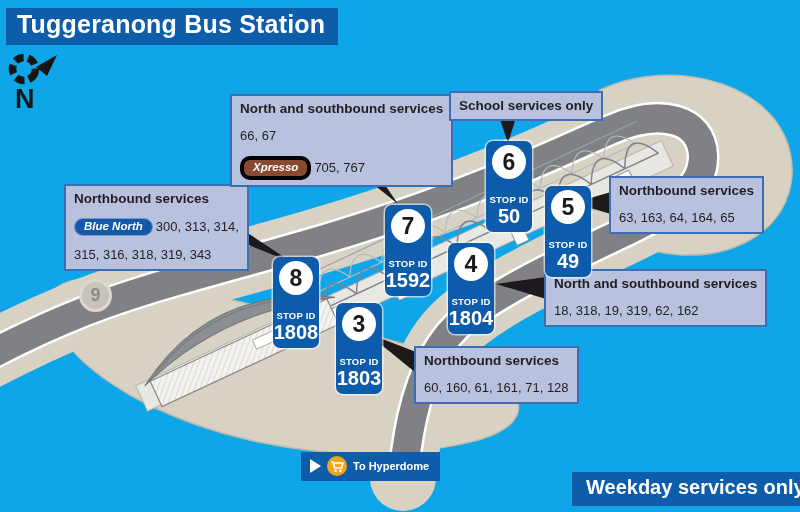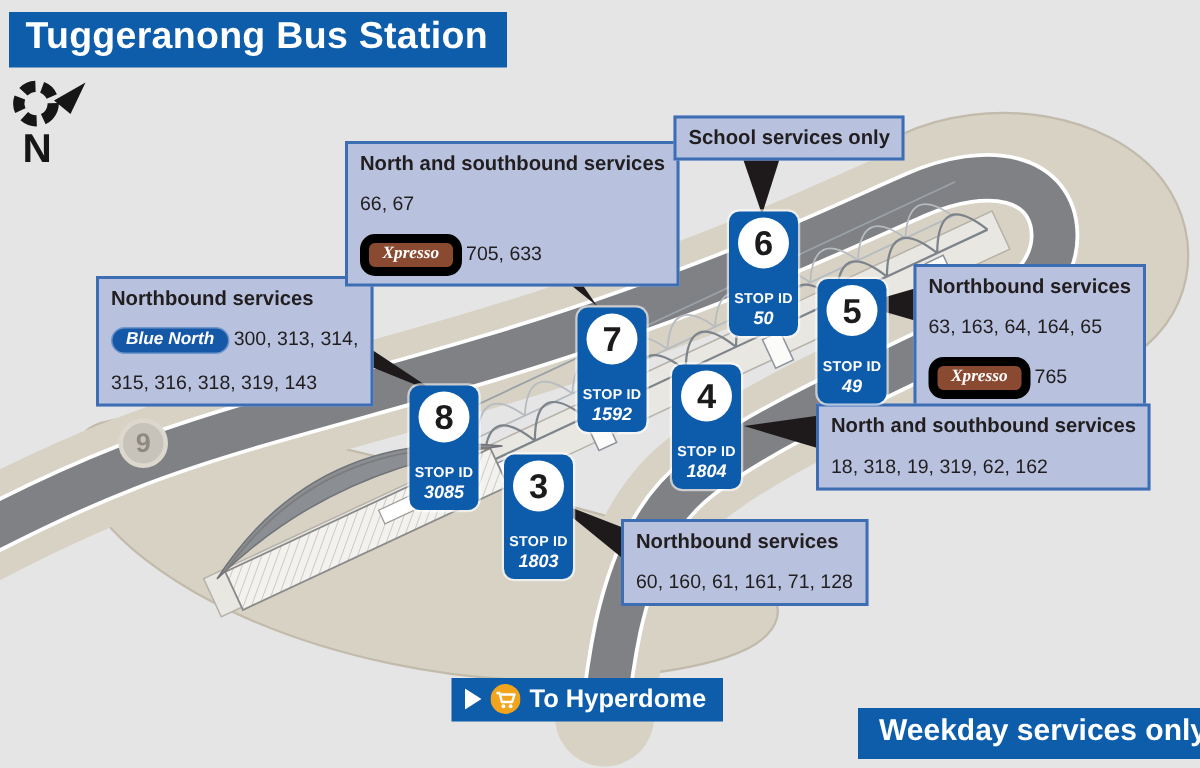--- a/index.html
+++ b/index.html
@@ -1,17 +1,17 @@
 <!DOCTYPE html>
 <html><head>
 <meta charset="utf-8">
 <style>
   html,body{margin:0;padding:0;background:#ffffff;}
   #stage{
-    position:relative;width:800px;height:512px;background:#e5e5e5;overflow:hidden;
+    position:relative;width:800px;height:512px;background:#0ea5e9;overflow:hidden;
     font-family:"Liberation Sans",sans-serif;color:#221e1f;
   }
   #mapsvg{position:absolute;left:0;top:0;}
 
   
   .title-bar{
     position:absolute;left:6px;top:8px;background:#0d5dab;color:#fff;
     font-size:25px;font-weight:bold;padding:2px 13px 6px 11px;letter-spacing:.2px;white-space:nowrap;
   }
 
@@ -22,47 +22,47 @@
   .callout{
     position:absolute;background:#b8c2df;border:2px solid #3d6eb4;
     padding:4px 8px 5px;font-size:13px;line-height:1.28;white-space:nowrap;
   }
   .co-head{font-weight:bold;font-size:13.5px;}
   .co-line{margin-top:11px;}
   .badge{
     display:inline-block;border-radius:10px;padding:0 9px 1px;margin-right:3px;
     font-style:italic;font-weight:bold;color:#fff;font-size:11.5px;line-height:15px;vertical-align:1px;
   }
-  .badge-xpresso{background:#8a4a31;border:6px solid #000000;font-family:Liberation Serif, serif;}
+  .badge-xpresso{background:#8a4a31;border:4px solid #000000;}
   .badge-bluerapid{background:#1658a8;border:1px solid #6f97cc;}
 
   
   .stop{
     position:absolute;width:46px;background:#0d5bab;border-radius:7px;text-align:center;
     padding:4px 0 5px;box-shadow:0 0 0 1.5px rgba(255,255,255,.6);
   }
   .stop-circle{
     width:34px;height:34px;border-radius:50%;background:#fff;color:#1c1a1b;
     font-weight:bold;font-size:23px;line-height:34px;margin:0 auto;
   }
   .stop-label{color:#fff;font-size:9.5px;font-weight:bold;margin-top:15px;letter-spacing:.2px;}
-  .stop-num{color:#fff;font-size:12px;font-weight:bold;line-height:1.05;margin-top:1px;font-style:italic;}
+  .stop-num{color:#fff;font-size:20px;font-weight:bold;line-height:1.05;margin-top:1px;}
 
   
   .roundel{
     position:absolute;left:79px;top:279px;width:33px;height:33px;box-sizing:border-box;
     border-radius:50%;background:#c8c3ba;border:3px solid #ddd8cd;color:#8f8a81;
     font-weight:bold;font-size:18px;line-height:27px;text-align:center;
   }
 
   
   .hyperdome{
     position:absolute;left:301px;top:452px;background:#0d5dab;color:#fff;
     display:flex;align-items:center;gap:6px;padding:4px 11px 5px 9px;
-    font-size:17px;font-weight:bold;white-space:nowrap;
+    font-size:11px;font-weight:bold;white-space:nowrap;
   }
   .weekday{
     position:absolute;left:572px;top:472px;background:#0d5dab;color:#fff;
     font-size:20px;font-weight:bold;padding:4px 14px 7px;white-space:nowrap;
   }
 </style>
 </head>
 <body>
 
 <div id="stage">
@@ -133,37 +133,36 @@
 
   <div class="title-bar">Tuggeranong Bus Station</div>
 
   <div class="compass-n">N</div>
 
   <div class="roundel">9</div>
 
   <div class="callout" style="left:64px;top:184px;">
     <div class="co-head">Northbound services</div>
     <div class="co-line"><span class="badge badge-bluerapid">Blue North</span><span>300, 313, 314,</span></div>
-    <div class="co-line">315, 316, 318, 319, 143</div>
+    <div class="co-line">315, 316, 318, 319, 343</div>
   </div>
 
   <div class="callout" style="left:230px;top:94px;">
     <div class="co-head">North and southbound services</div>
     <div class="co-line">66, 67</div>
-    <div class="co-line"><span class="badge badge-xpresso">Xpresso</span><span>705, 633</span></div>
-  </div>
-
-  <div class="callout" style="left:449px;top:77px;">
+    <div class="co-line"><span class="badge badge-xpresso">Xpresso</span><span>705, 767</span></div>
+  </div>
+
+  <div class="callout" style="left:449px;top:91px;">
     <div class="co-head">School services only</div>
   </div>
 
   <div class="callout" style="left:609px;top:176px;">
     <div class="co-head">Northbound services</div>
     <div class="co-line">63, 163, 64, 164, 65</div>
-    <div class="co-line"><span class="badge badge-xpresso">Xpresso</span><span>765</span></div>
   </div>
 
   <div class="callout" style="left:544px;top:269px;">
     <div class="co-head">North and southbound services</div>
     <div class="co-line">18, 318, 19, 319, 62, 162</div>
   </div>
 
   <div class="callout" style="left:414px;top:346px;">
     <div class="co-head">Northbound services</div>
     <div class="co-line">60, 160, 61, 161, 71, 128</div>
@@ -190,21 +189,21 @@
     <div class="stop-num">50</div>
   </div>
   <div class="stop" style="left:385px;top:205px;">
     <div class="stop-circle">7</div>
     <div class="stop-label">STOP ID</div>
     <div class="stop-num">1592</div>
   </div>
   <div class="stop" style="left:273px;top:257px;">
     <div class="stop-circle">8</div>
     <div class="stop-label">STOP ID</div>
-    <div class="stop-num">3085</div>
+    <div class="stop-num">1808</div>
   </div>
 
   <div class="hyperdome">
     <svg width="11" height="14">
         <polygon points="0,0 11,7 0,14" fill="#ffffff"></polygon>
       </svg>
     <svg width="20" height="20">
       <circle cx="10" cy="10" r="10" fill="#f2a51c"></circle>
       <path d="M4 6 h2 l1.6 6 h6.8 l1.6 -5 H7" fill="none" stroke="#ffffff" stroke-width="1.6" stroke-linejoin="round"></path>
       <circle cx="8.6" cy="14.8" r="1.3" fill="#ffffff"></circle>

